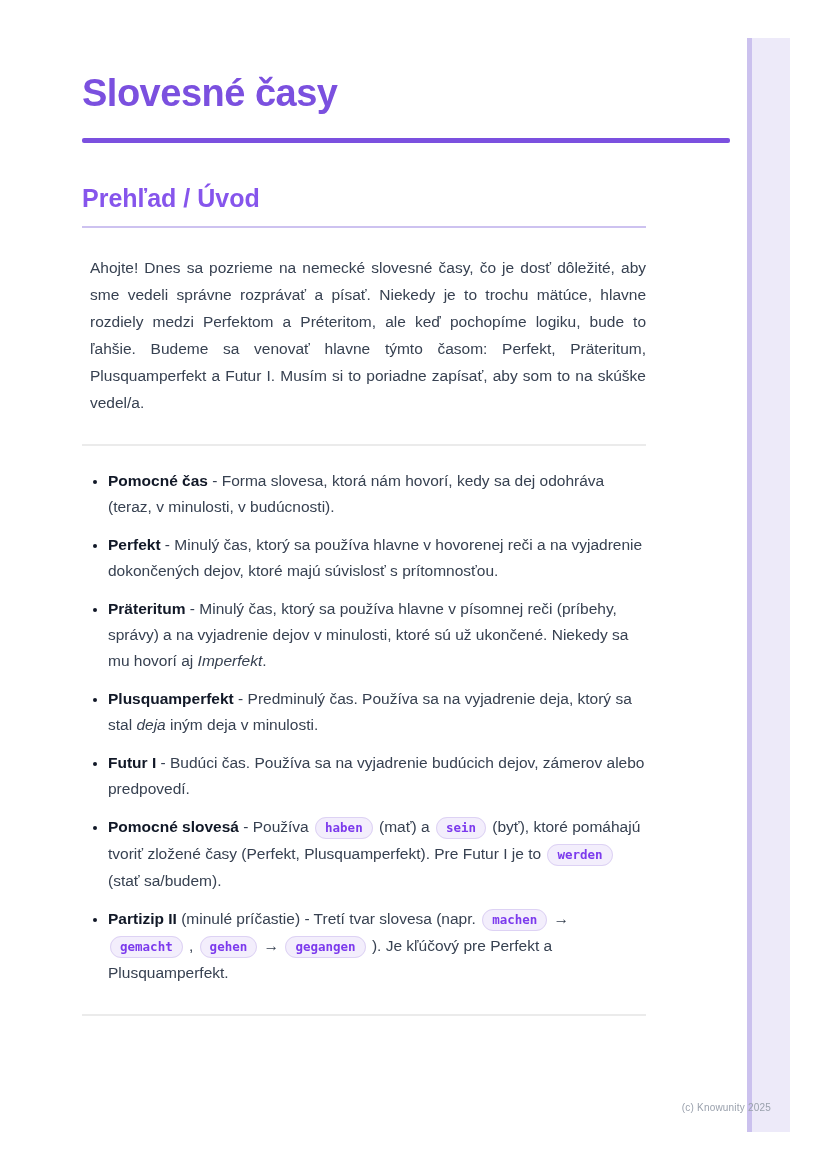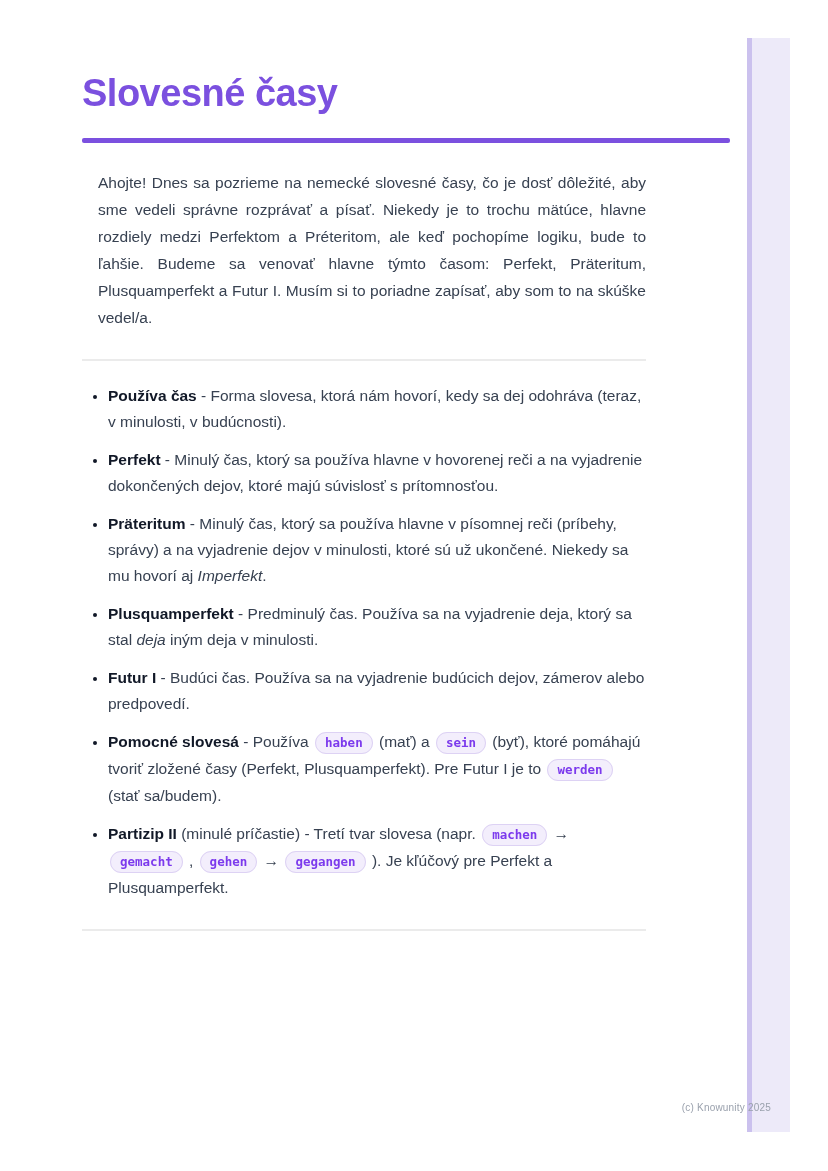--- a/index.html
+++ b/index.html
@@ -47,21 +47,21 @@
     margin: 40px 0 0 0;
     padding-bottom: 13px;
     font-size: 25px;
     line-height: 30px;
     font-weight: bold;
     color: #8655EC;
     border-bottom: 2px solid #CDC2F0;
   }
 
   p.body-paragraph {
-    margin: 26px 0 0 16px;
+    margin: 26px 0 0 8px;
     font-size: 15.5px;
     line-height: 27px;
     color: #374151;
     text-align: justify;
   }
 
   hr.gray-divider {
     border: none;
     border-top: 2px solid #EBEBEB;
     margin: 28px 0 0 0;
@@ -107,28 +107,29 @@
 <body>
 
 <div class="stripe"></div>
 
 <main class="content">
 
   <h1 class="page-title">Slovesné časy</h1>
   <div class="title-rule"></div>
 
   <section>
+    <h2 class="section-heading">Prehľad / Úvod</h2>
     <p class="body-paragraph">Ahojte! Dnes sa pozrieme na nemecké slovesné časy, čo je dosť dôležité, aby sme vedeli správne rozprávať a písať. Niekedy je to trochu mätúce, hlavne rozdiely medzi Perfektom a Préteritom, ale keď pochopíme logiku, bude to ľahšie. Budeme sa venovať hlavne týmto časom: Perfekt, Präteritum, Plusquamperfekt a Futur I. Musím si to poriadne zapísať, aby som to na skúške vedel/a.</p>
   </section>
 
   <hr class="gray-divider">
 
   <section>
     <ul class="definitions" id="definitions-list">
-        <li><strong>Používa čas</strong><span> - Forma slovesa, ktorá nám hovorí, kedy sa dej odohráva (teraz, v minulosti, v budúcnosti).</span></li>
+        <li><strong>Pomocné čas</strong><span> - Forma slovesa, ktorá nám hovorí, kedy sa dej odohráva (teraz, v minulosti, v budúcnosti).</span></li>
         <li><strong>Perfekt</strong><span> - Minulý čas, ktorý sa používa hlavne v hovorenej reči a na vyjadrenie dokončených dejov, ktoré majú súvislosť s prítomnosťou.</span></li>
         <li><strong>Präteritum</strong><span> - Minulý čas, ktorý sa používa hlavne v písomnej reči (príbehy, správy) a na vyjadrenie dejov v minulosti, ktoré sú už ukončené. Niekedy sa mu hovorí aj </span><em>Imperfekt</em><span>.</span></li>
         <li><strong>Plusquamperfekt</strong><span> - Predminulý čas. Používa sa na vyjadrenie deja, ktorý sa stal </span><em>deja</em><span> iným deja v minulosti.</span></li>
         <li><strong>Futur I</strong><span> - Budúci čas. Používa sa na vyjadrenie budúcich dejov, zámerov alebo predpovedí.</span></li>
         <li><strong>Pomocné slovesá</strong><span> - Používa </span><code class="inline-badge">haben</code><span> (mať) a </span><code class="inline-badge">sein</code><span> (byť), ktoré pomáhajú tvoriť zložené časy (Perfekt, Plusquamperfekt). Pre Futur I je to </span><code class="inline-badge">werden</code><span> (stať sa/budem).</span></li>
         <li><strong>Partizip II</strong><span> (minulé príčastie) - Tretí tvar slovesa (napr. </span><code class="inline-badge">machen</code><span> → </span><code class="inline-badge">gemacht</code><span> , </span><code class="inline-badge">gehen</code><span> → </span><code class="inline-badge">gegangen</code><span> ). Je kľúčový pre Perfekt a Plusquamperfekt.</span></li>
       </ul>
   </section>
 
   <hr class="gray-divider">

